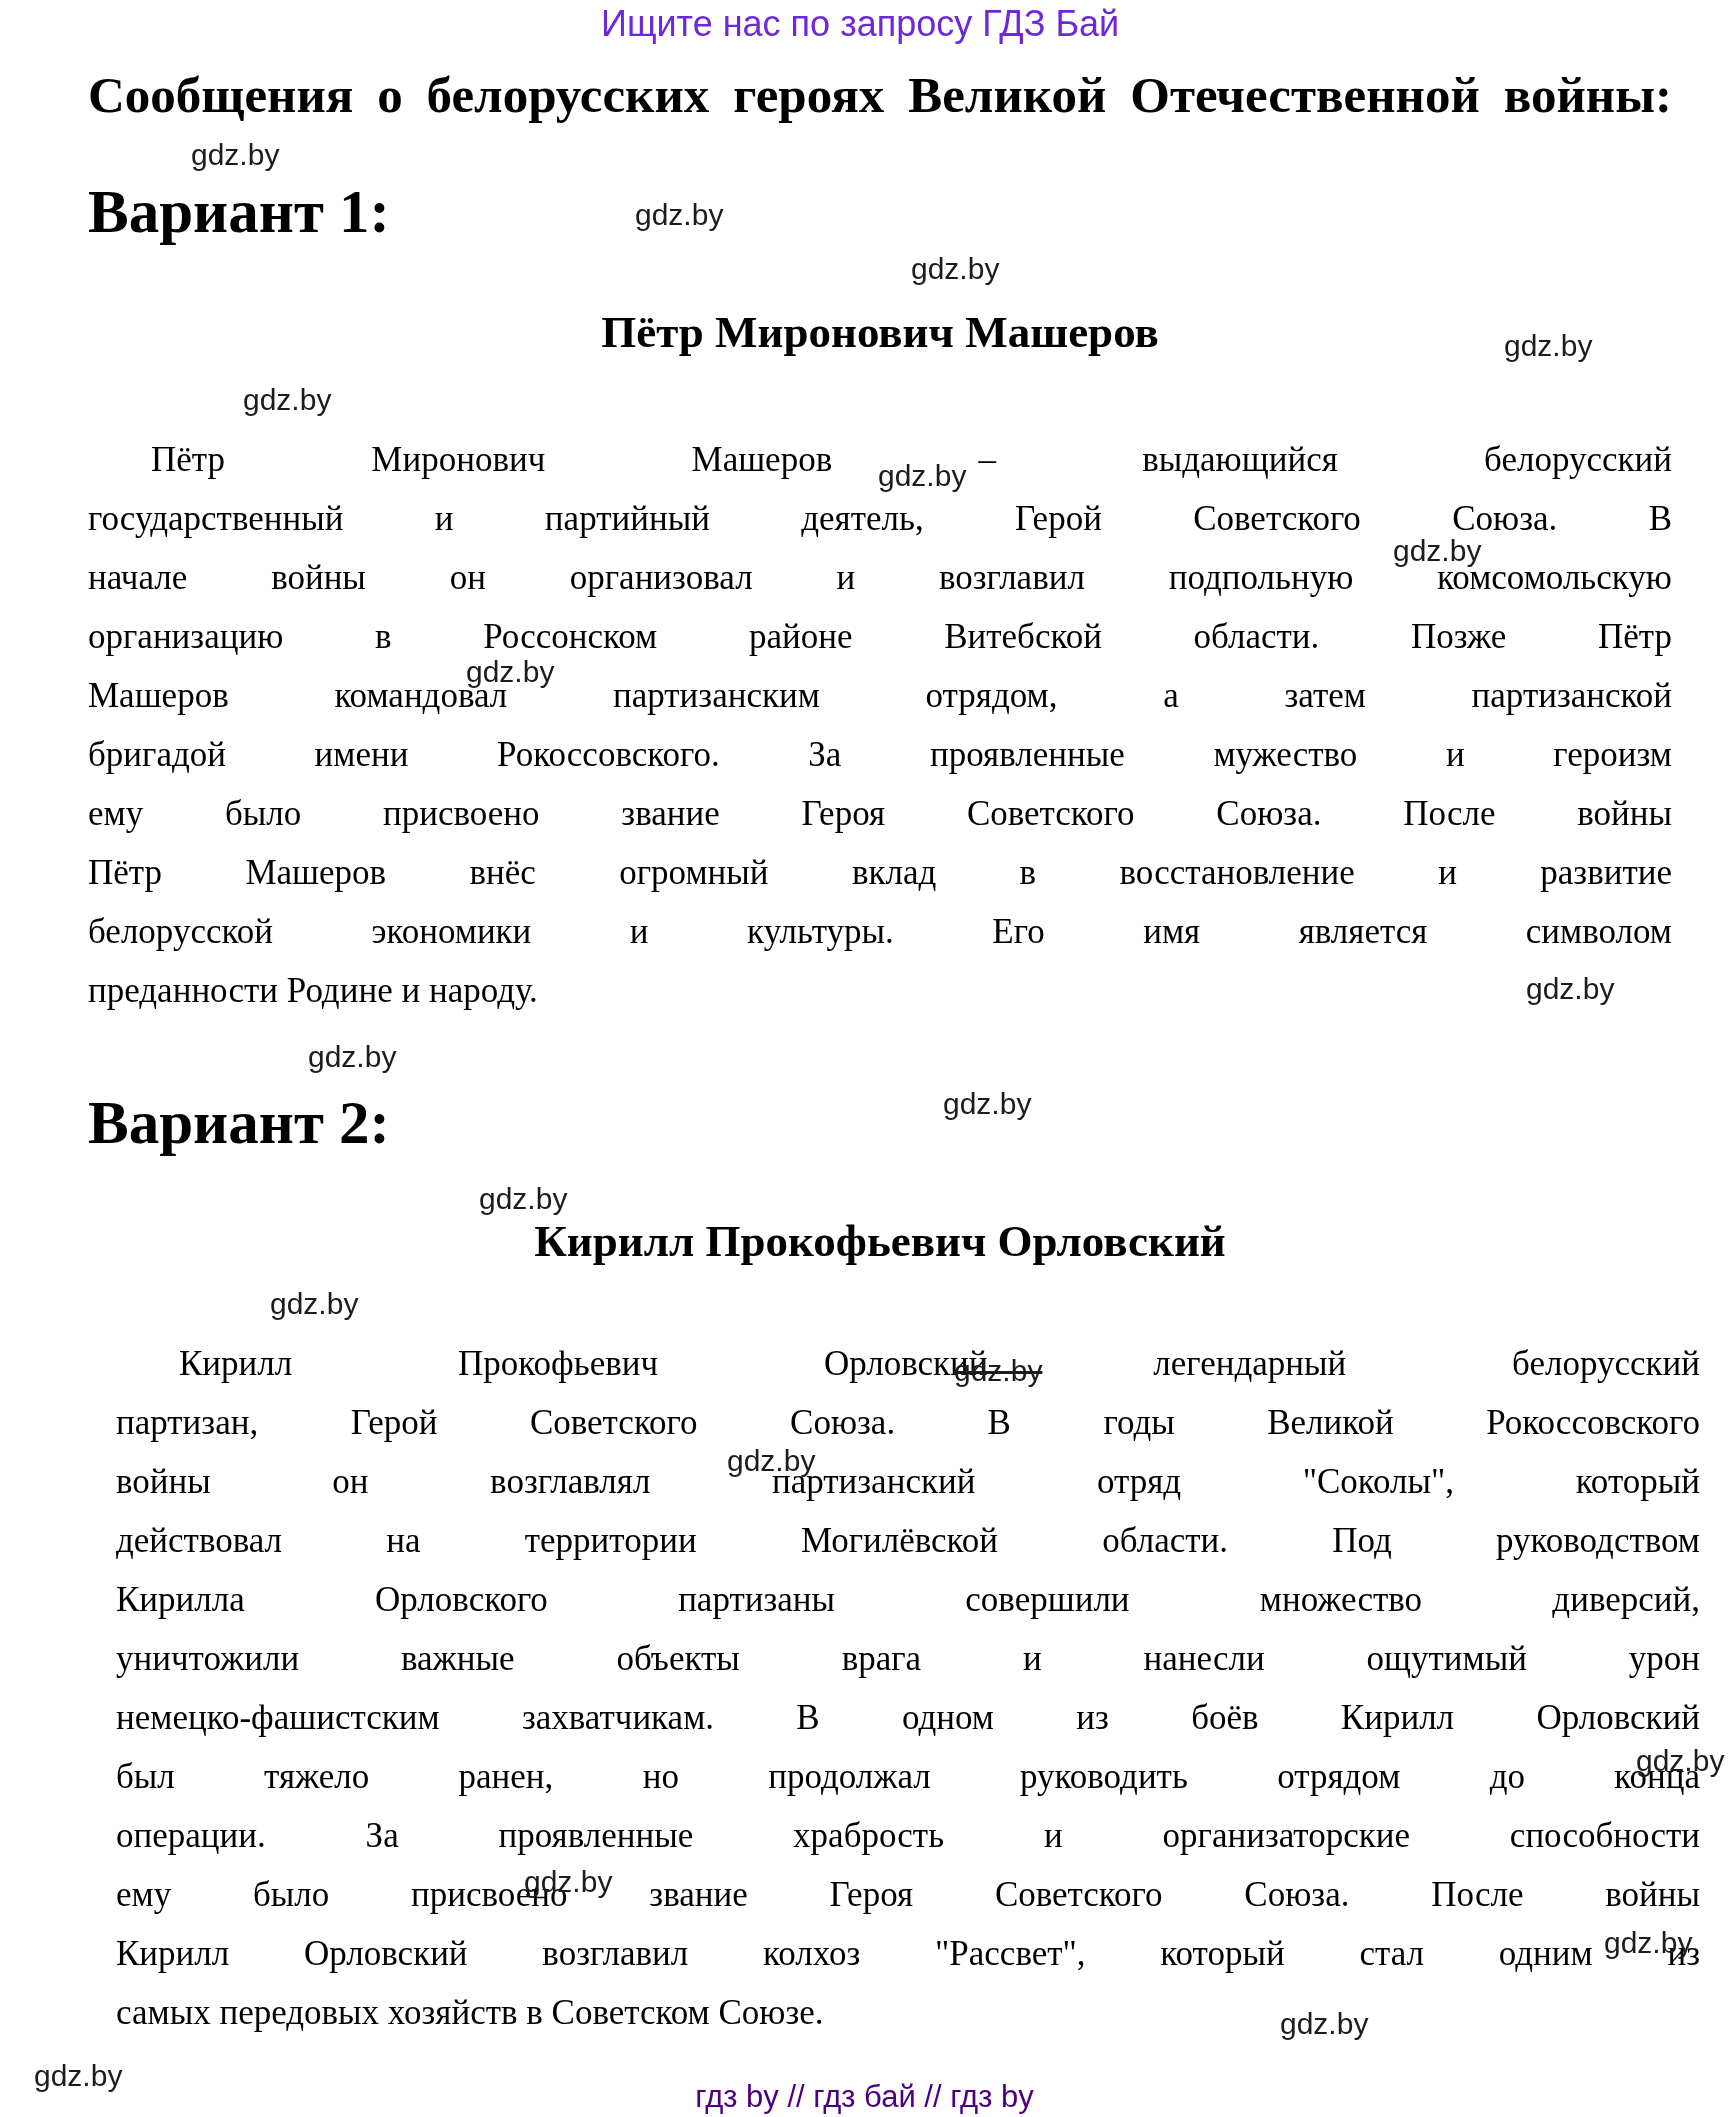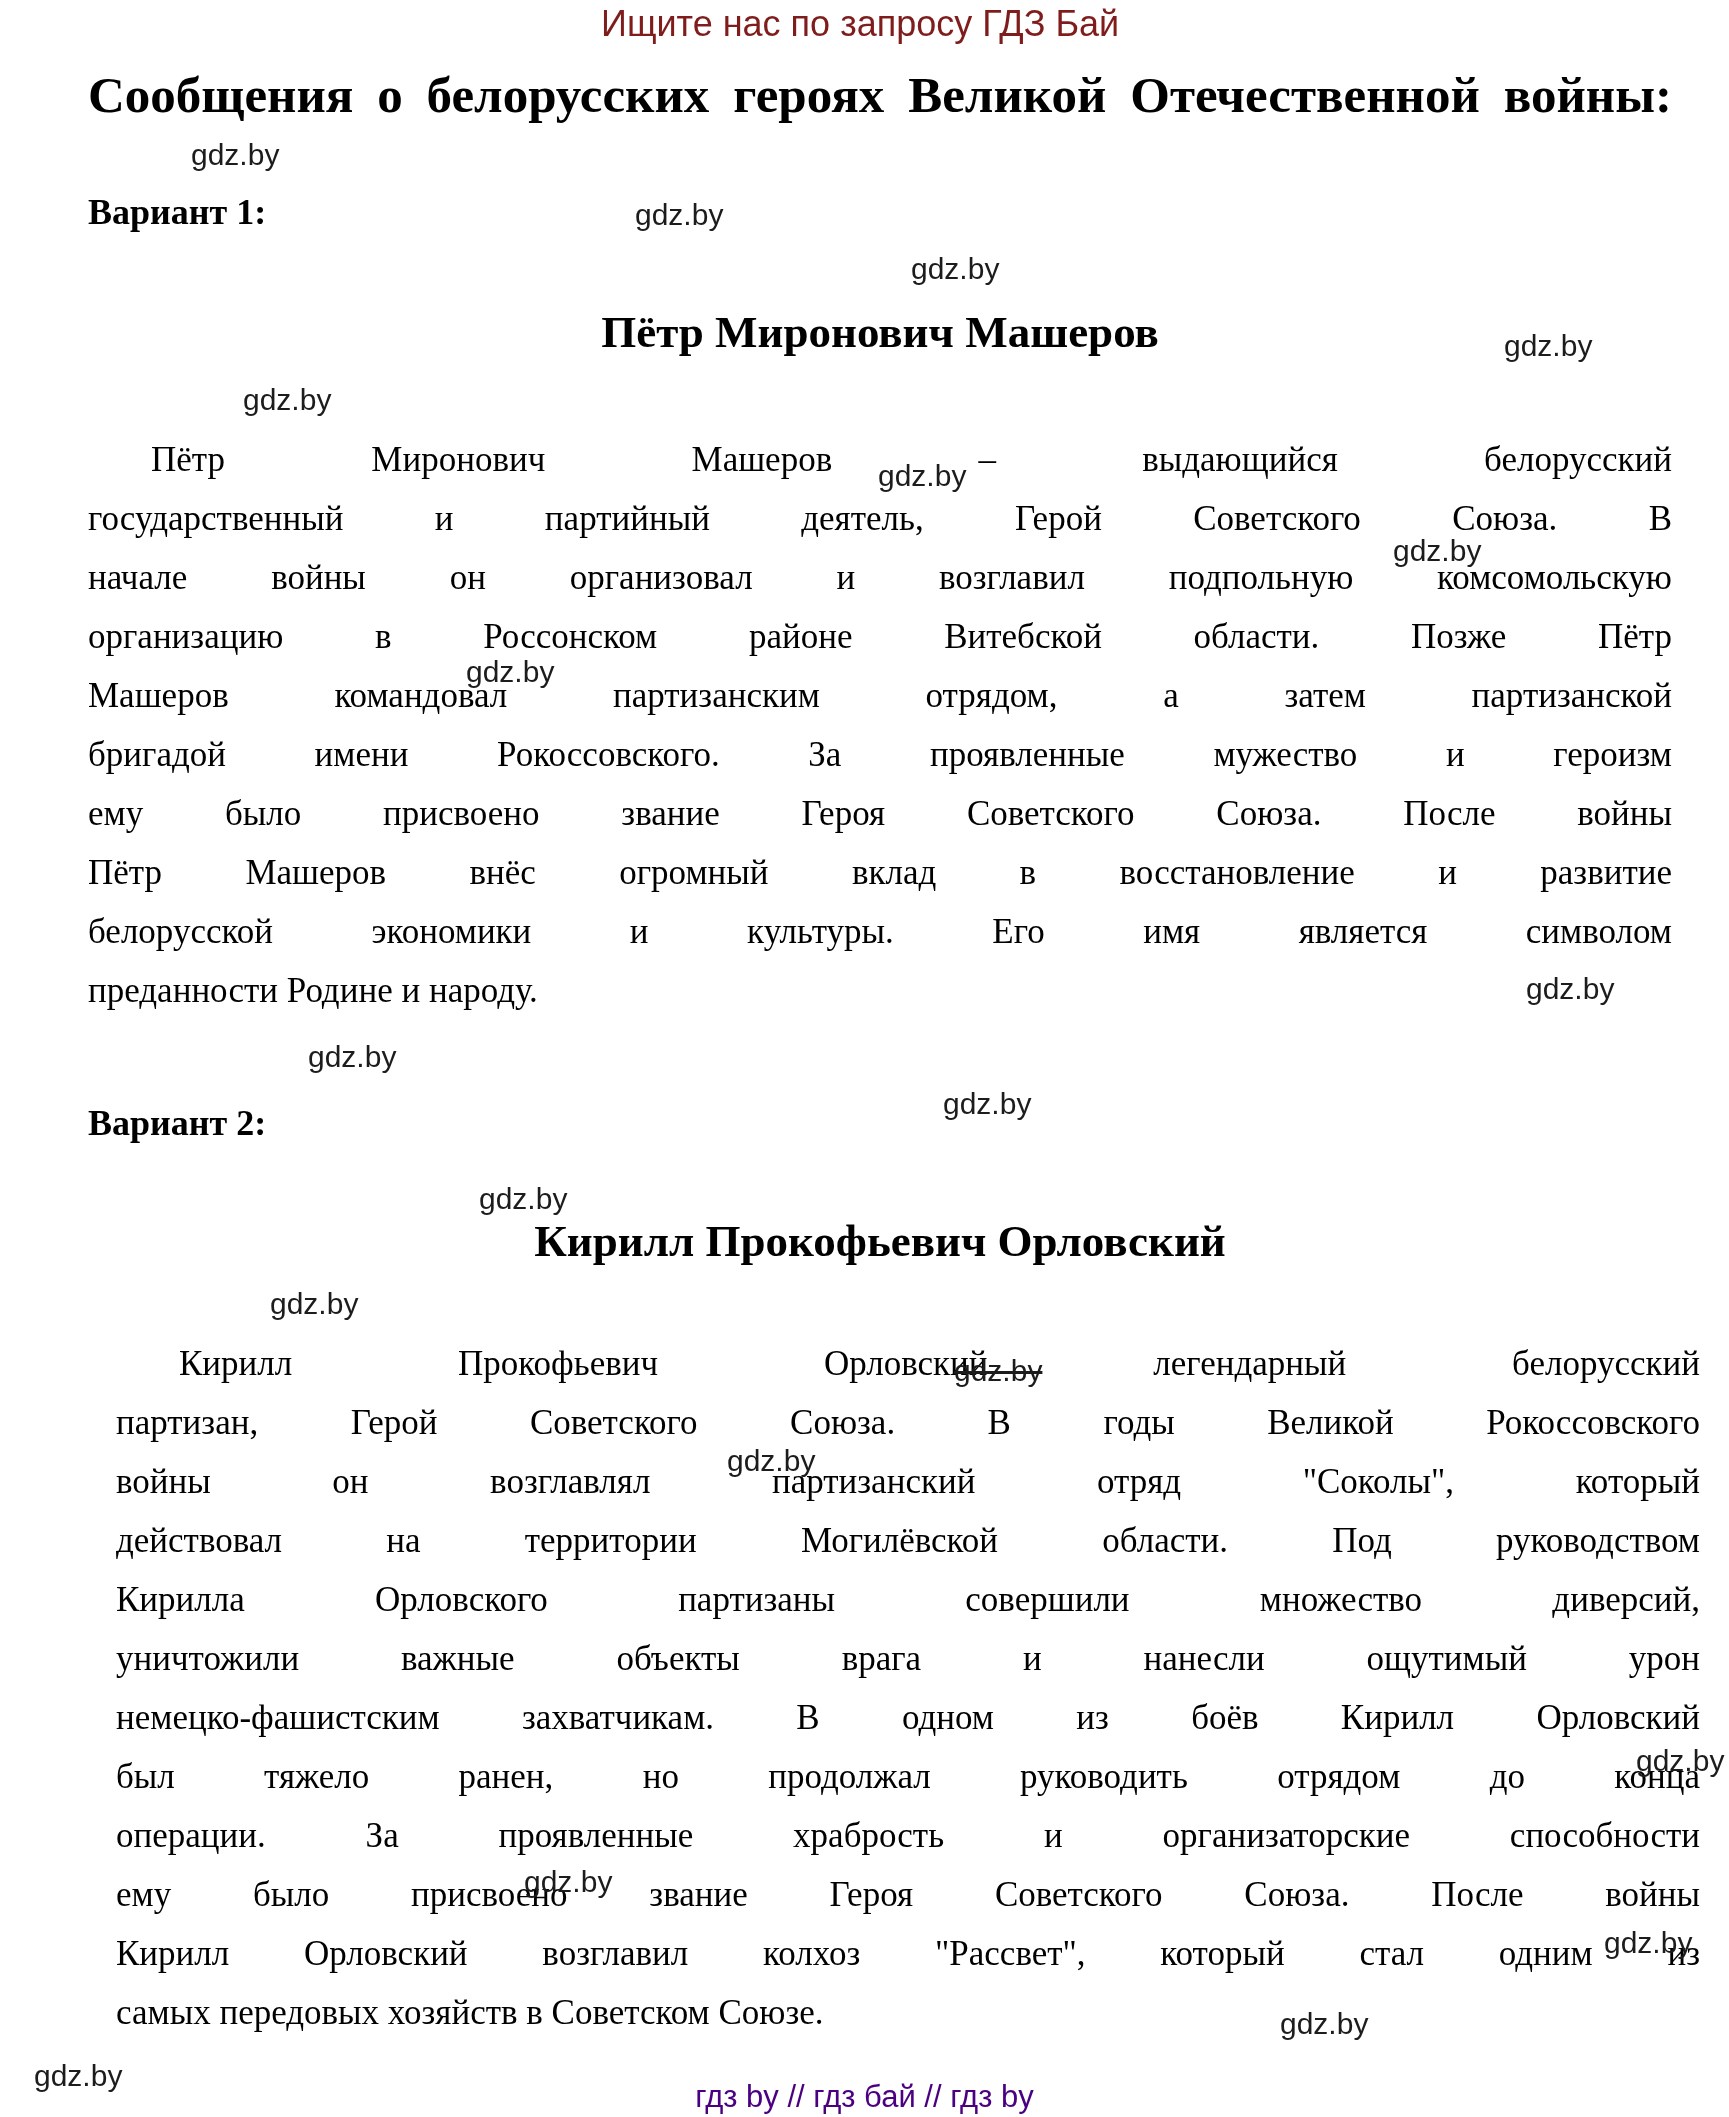--- a/index.html
+++ b/index.html
@@ -21,21 +21,21 @@
   }
   
   .doc-title{
     top:68px;left:88px;width:1584px;
     font-size:51px;font-weight:bold;line-height:54px;
     text-align:justify;text-align-last:justify;-moz-text-align-last:justify;
     white-space:nowrap;
   }
   .variant-label{
     left:88px;
-    font-size:36px;font-weight:bold;line-height:54px;
+    font-size:61px;font-weight:bold;line-height:54px;
     white-space:nowrap;
   }
   .person-heading{
     left:88px;width:1584px;
     font-size:45px;font-weight:bold;line-height:52px;
     text-align:center;white-space:nowrap;
   }
   .para{
     left:88px;width:1584px;
   }
@@ -59,21 +59,21 @@
   .footer{
     top:2079px;left:0;width:1729px;
     font-family:"Liberation Sans", sans-serif;
     font-size:31px;line-height:36px;
     text-align:center;white-space:nowrap;
   }
 </style>
 </head>
 <body>
 
-<div class="abs promo" style="color: #7f1d1d;">Ищите нас по запросу ГДЗ Бай</div>
+<div class="abs promo" style="color: #6d28d9;">Ищите нас по запросу ГДЗ Бай</div>
 
 <div class="abs doc-title">Сообщения о белорусских героях Великой Отечественной войны:</div>
 
 <div class="abs variant-label" style="top:185px;">Вариант 1:</div>
 
 <div class="abs person-heading" style="top:306px;">Пётр Миронович Машеров</div>
 
 <div class="abs para" style="top:430px;">
   <div class="line indent">Пётр Миронович Машеров – выдающийся белорусский</div>
   <div class="line">государственный и партийный деятель, Герой Советского Союза. В</div>

